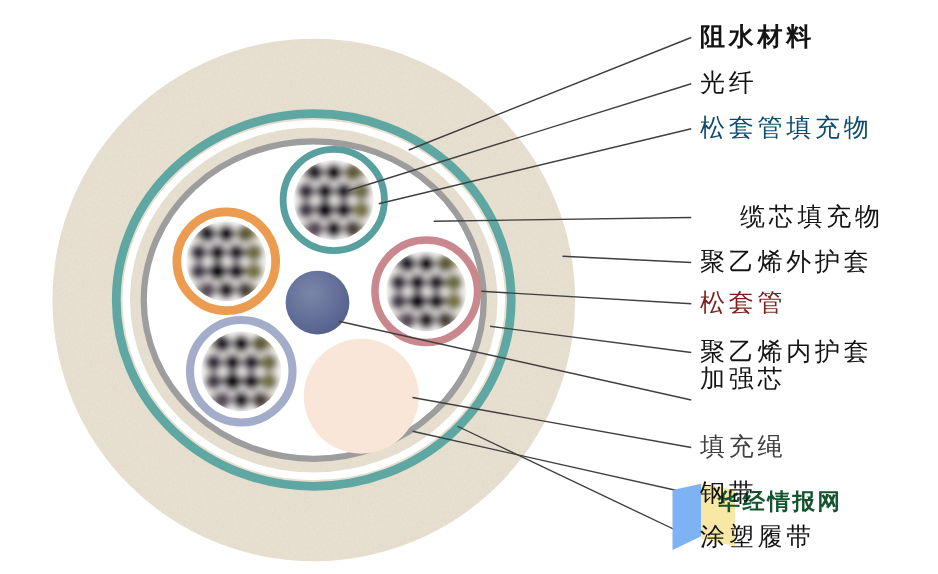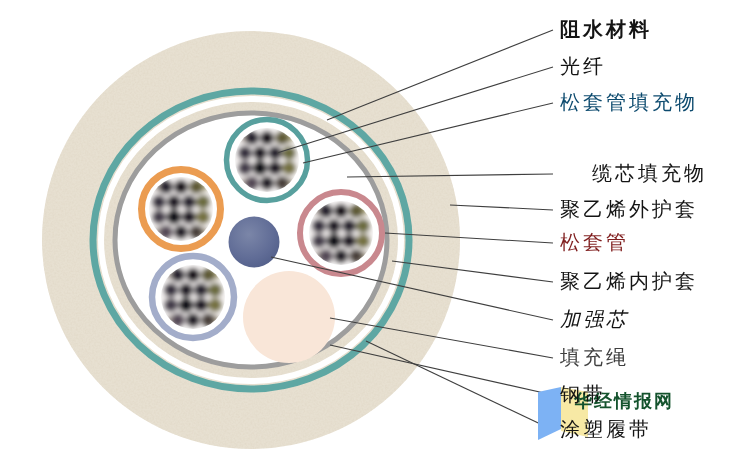--- a/index.html
+++ b/index.html
@@ -122,18 +122,18 @@
   </div>
 
   <div id="labels">
       <div class="part-label" style="left: 560px; top: 30px; color: rgb(20, 20, 20); font-weight: bold;">阻水材料</div>
       <div class="part-label" style="left: 560px; top: 67px; color: rgb(20, 20, 20);">光纤</div>
       <div class="part-label" style="left: 560px; top: 103px; color: #0c4a6e;">松套管填充物</div>
       <div class="part-label" style="left: 560px; top: 174px; color: rgb(20, 20, 20); margin-left: 32px;">缆芯填充物</div>
       <div class="part-label" style="left: 560px; top: 210px; color: rgb(20, 20, 20);">聚乙烯外护套</div>
       <div class="part-label" style="left: 560px; top: 243px; color: #7f1d1d;">松套管</div>
       <div class="part-label" style="left: 560px; top: 282px; color: rgb(20, 20, 20);">聚乙烯内护套</div>
-      <div class="part-label" style="left: 560px; top: 320px; color: rgb(20, 20, 20); font-style: italic;">加强芯</div>
+      <div class="part-label" style="left: 560px; top: 304px; color: rgb(20, 20, 20);">加强芯</div>
       <div class="part-label" style="left: 560px; top: 358px; color: #404040;">填充绳</div>
       <div class="part-label" style="left: 560px; top: 395px; color: rgb(20, 20, 20); text-align: center;">钢带</div>
       <div class="part-label" style="left: 560px; top: 430px; color: rgb(20, 20, 20);">涂塑履带</div>
     </div>
 </div>
 
 </body></html>

